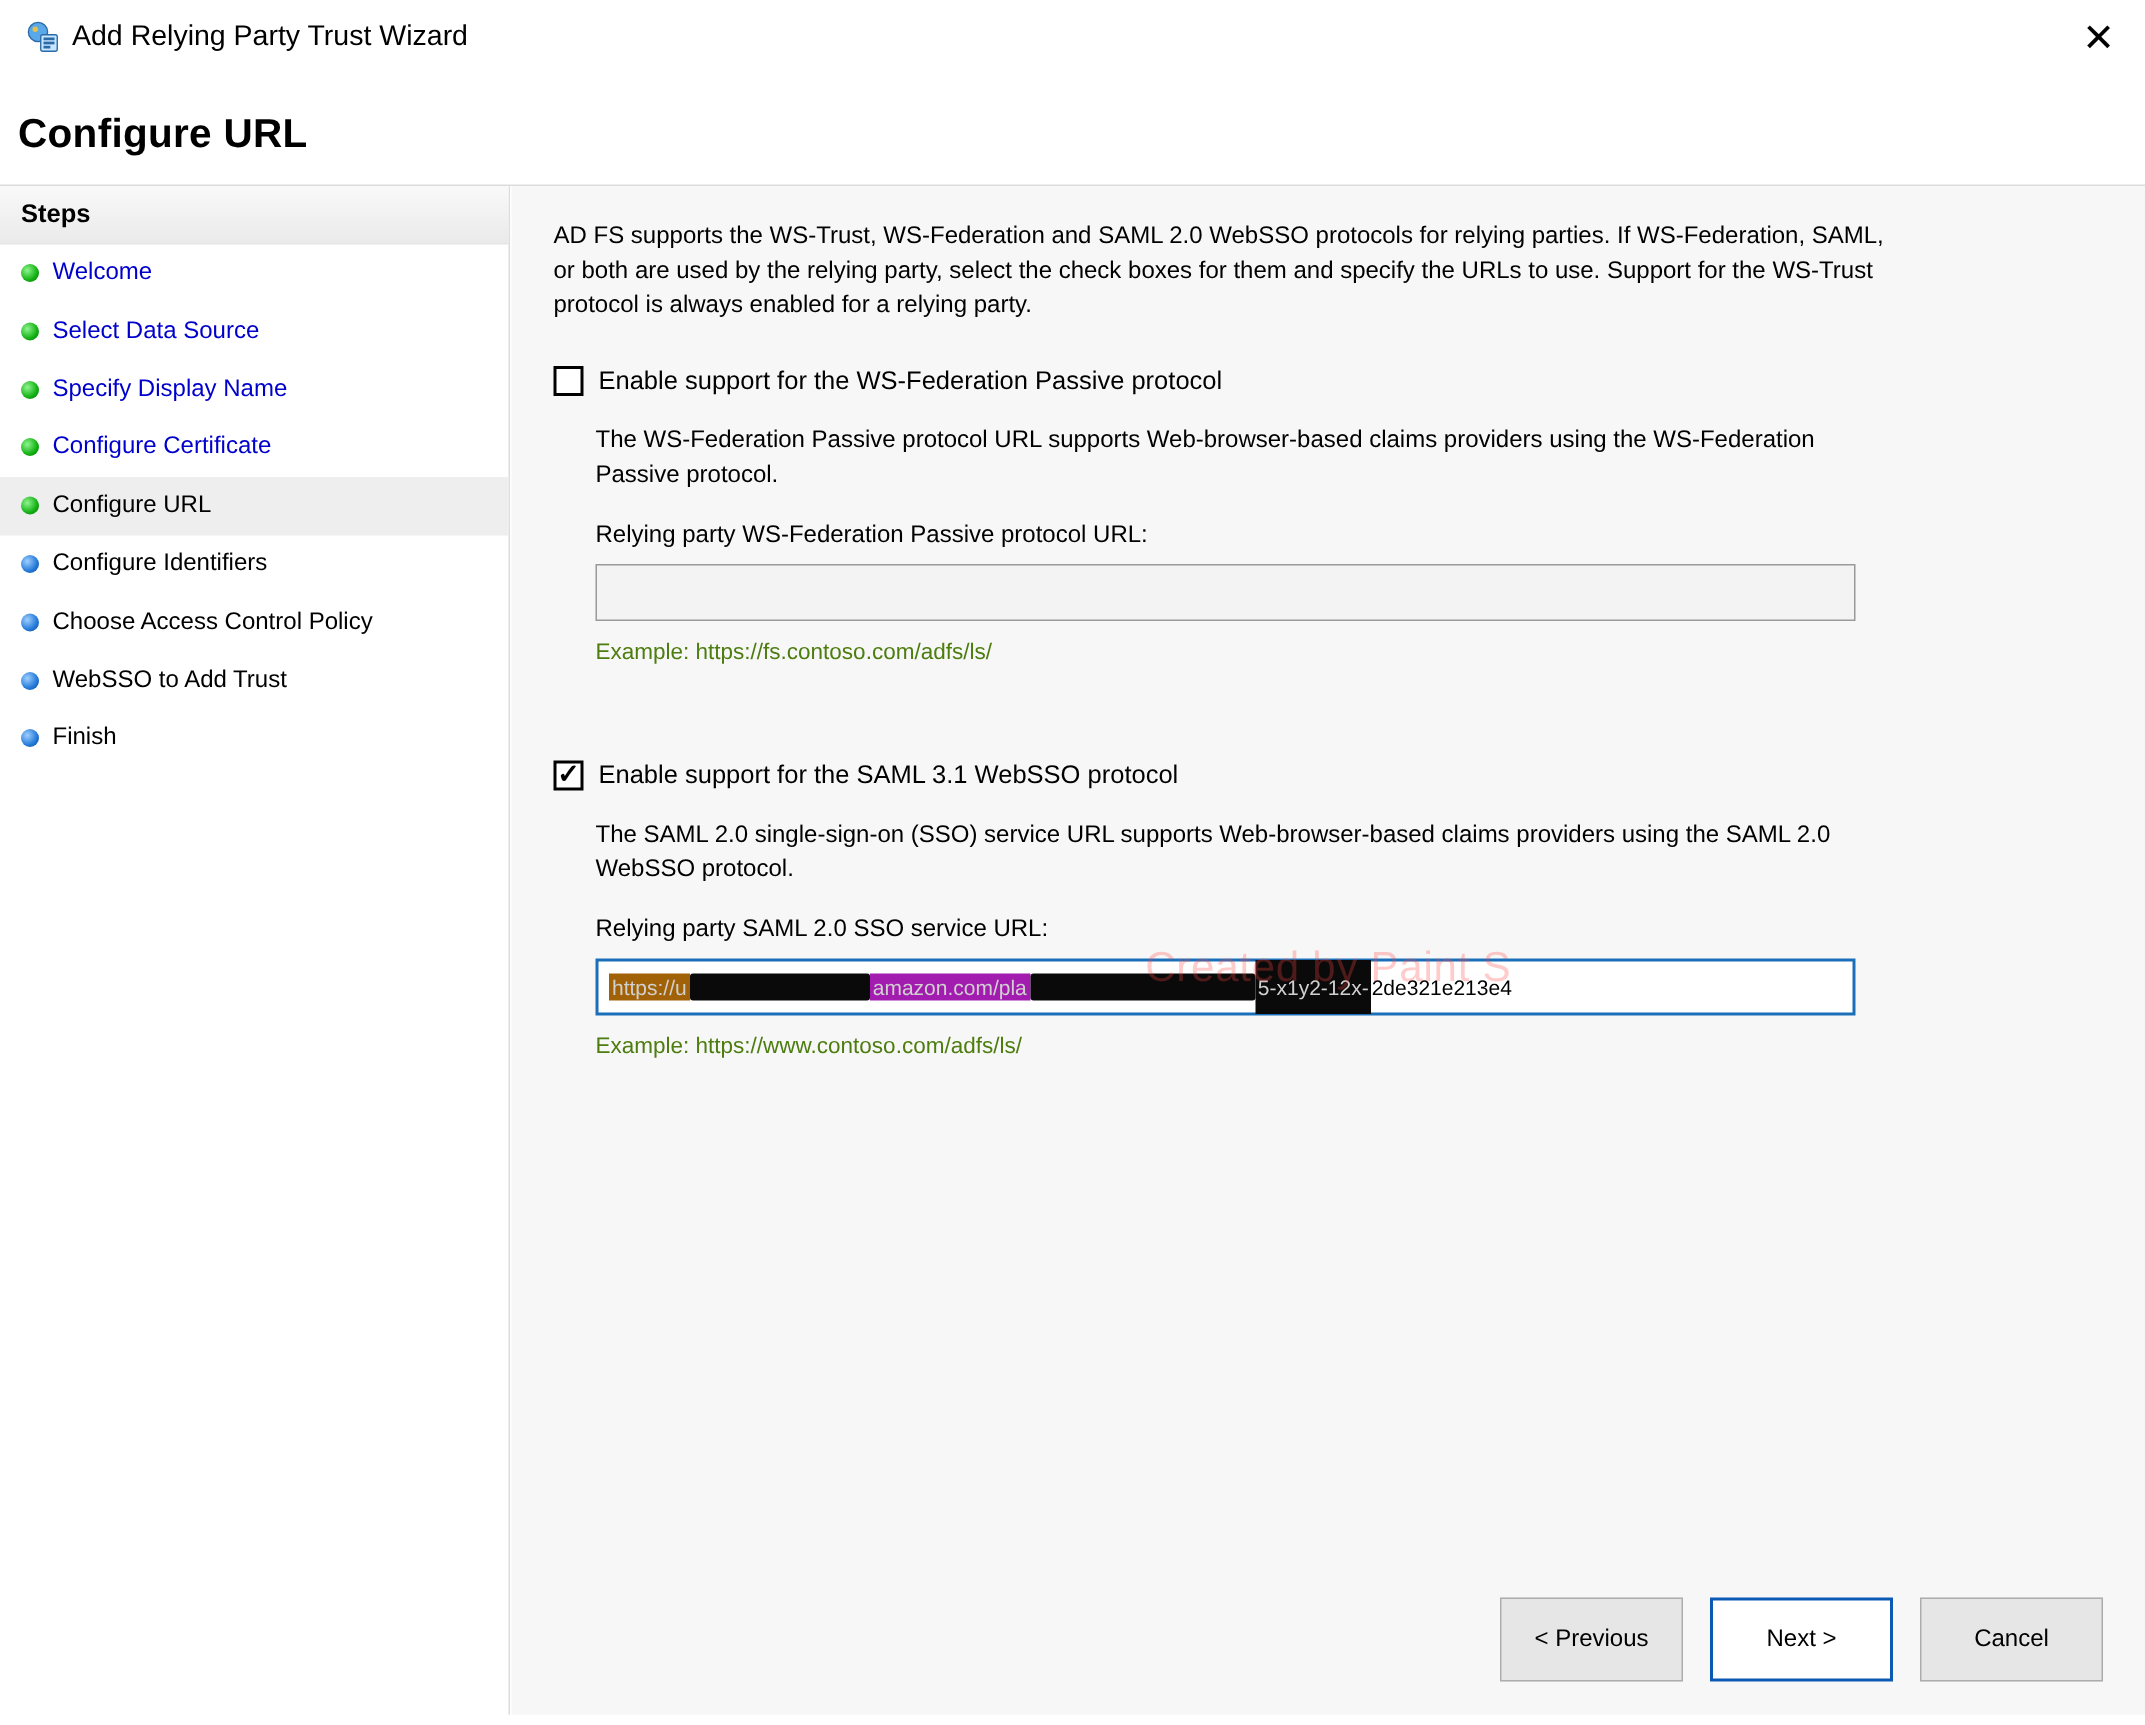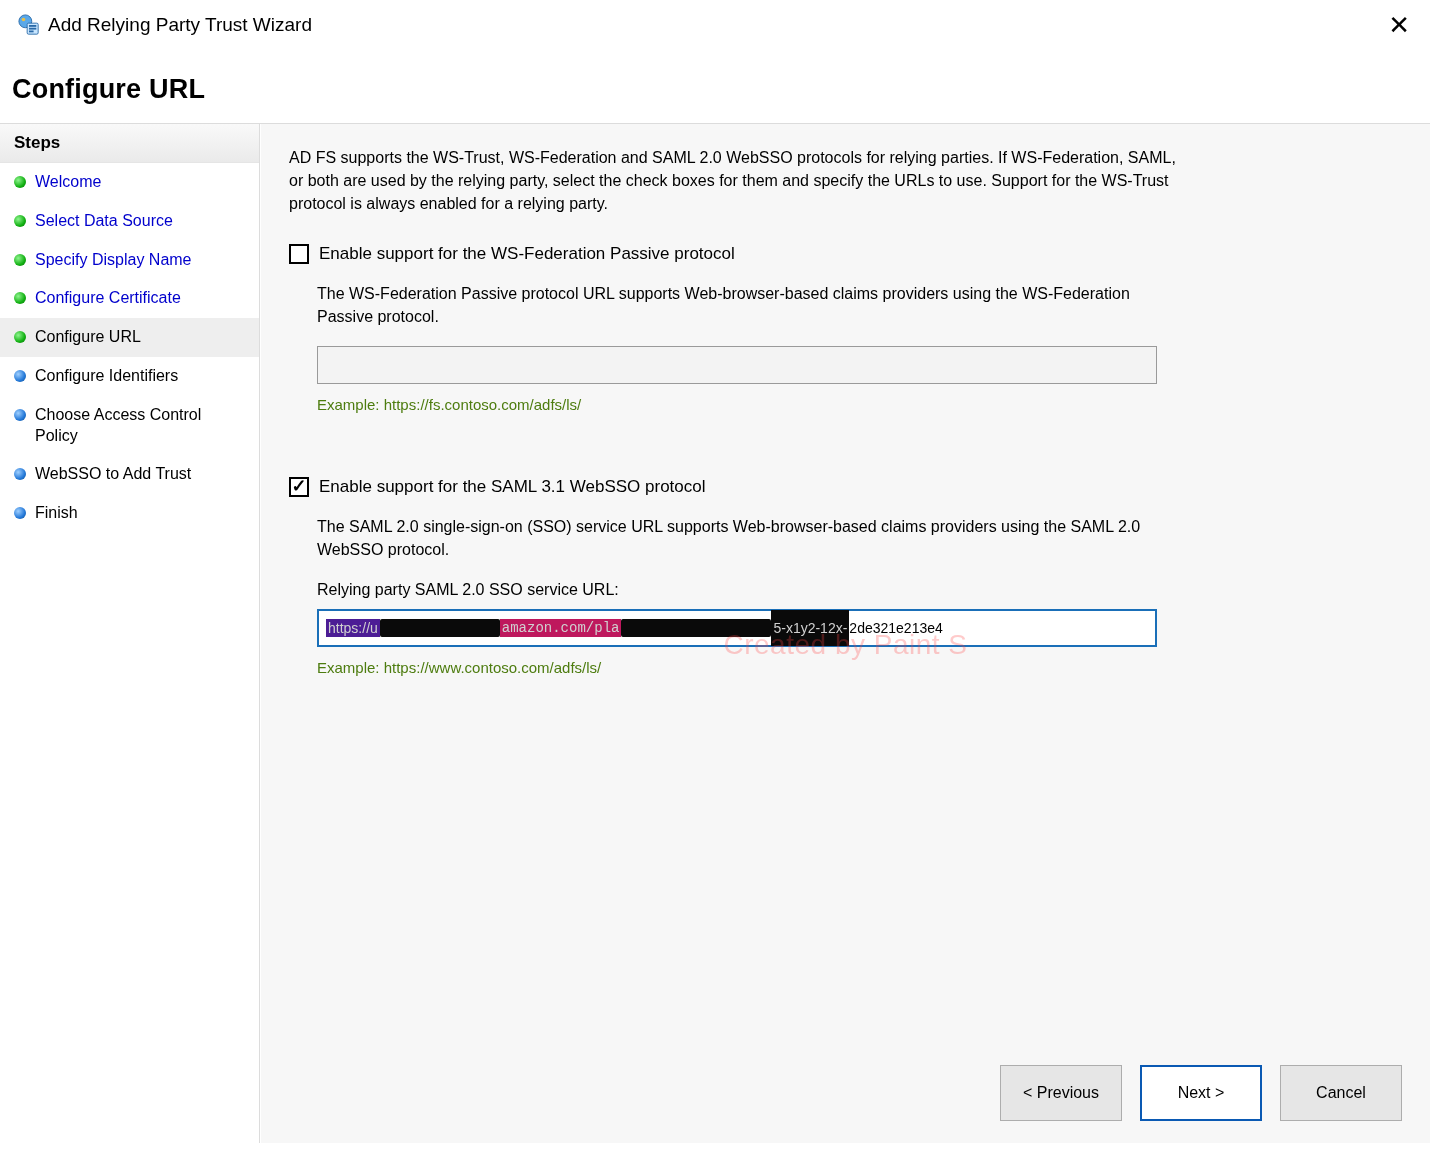--- a/index.html
+++ b/index.html
@@ -49,21 +49,21 @@
       font-weight: 700;
       padding: 26px 0 18px 12px;
       letter-spacing: 0.2px;
     }
     .body-area {
       display: flex;
       border-top: 1px solid #dcdcdc;
       height: calc(100% - 130px);
     }
     .sidebar {
-      width: 260px;
+      width: 340px;
       border-right: 1px solid #dcdcdc;
       background: #ffffff;
       padding-bottom: 10px;
       flex-shrink: 0;
     }
     .sidebar-header {
       background: linear-gradient(#f9f9f9, #eaeaea);
       border-bottom: 1px solid #e5e5e5;
       font-weight: 700;
       font-size: 17px;
@@ -309,36 +309,37 @@
   </div>
 
   <div class="content">
     <p class="intro">AD FS supports the WS-Trust, WS-Federation and SAML 2.0 WebSSO protocols for relying parties.  If WS-Federation, SAML, or both are used by the relying party, select the check boxes for them and specify the URLs to use.  Support for the WS-Trust protocol is always enabled for a relying party.</p>
 
     <div class="check-row">
       <span class="chk"></span>
       <span class="check-label">Enable support for the WS-Federation Passive protocol</span>
     </div>
     <p class="protocol-desc">The WS-Federation Passive protocol URL supports Web-browser-based claims providers using the WS-Federation Passive protocol.</p>
+    <div class="field-label">Relying party WS-Federation Passive protocol URL:</div>
     <input class="text-input disabled" type="text" value="" style="">
     <div class="example">Example: https://fs.contoso.com/adfs/ls/</div>
 
     <div class="section-gap"></div>
 
     <div class="check-row">
       <span class="chk checked"></span>
       <span class="check-label">Enable support for the SAML 3.1 WebSSO protocol</span>
     </div>
     <p class="protocol-desc">The SAML 2.0 single-sign-on (SSO) service URL supports Web-browser-based claims providers using the SAML 2.0 WebSSO protocol.</p>
     <div class="field-label">Relying party SAML 2.0 SSO service URL:</div>
 
     <div class="saml-url-wrap">
-      <span class="seg" style="background:#4c1d95;color:#d0d0d0;padding:1px 2px;">https://u</span>
+      <span class="seg" style="background:#a16207;color:#d0d0d0;padding:1px 2px;">https://u</span>
       <span class="redact" style="width:120px"></span>
-      <span class="seg" style="background:#be185d;color:#d0d0d0;padding:1px 2px;font-family:Liberation Mono, monospace;">amazon.com/pla</span>
+      <span class="seg" style="background:#a21caf;color:#d0d0d0;padding:1px 2px;">amazon.com/pla</span>
       <span class="redact" style="width:150px"></span>
       <span class="seg" style="background:#0a0a0a;color:#d0d0d0;padding:19px 2px;">5-x1y2-12x-</span>
       <span class="seg">2de321e213e4</span>
     </div>
 
     <div class="example">Example: https://www.contoso.com/adfs/ls/</div>
 
     <div class="watermark">Created by Paint S</div>
 
     <div class="button-bar">

